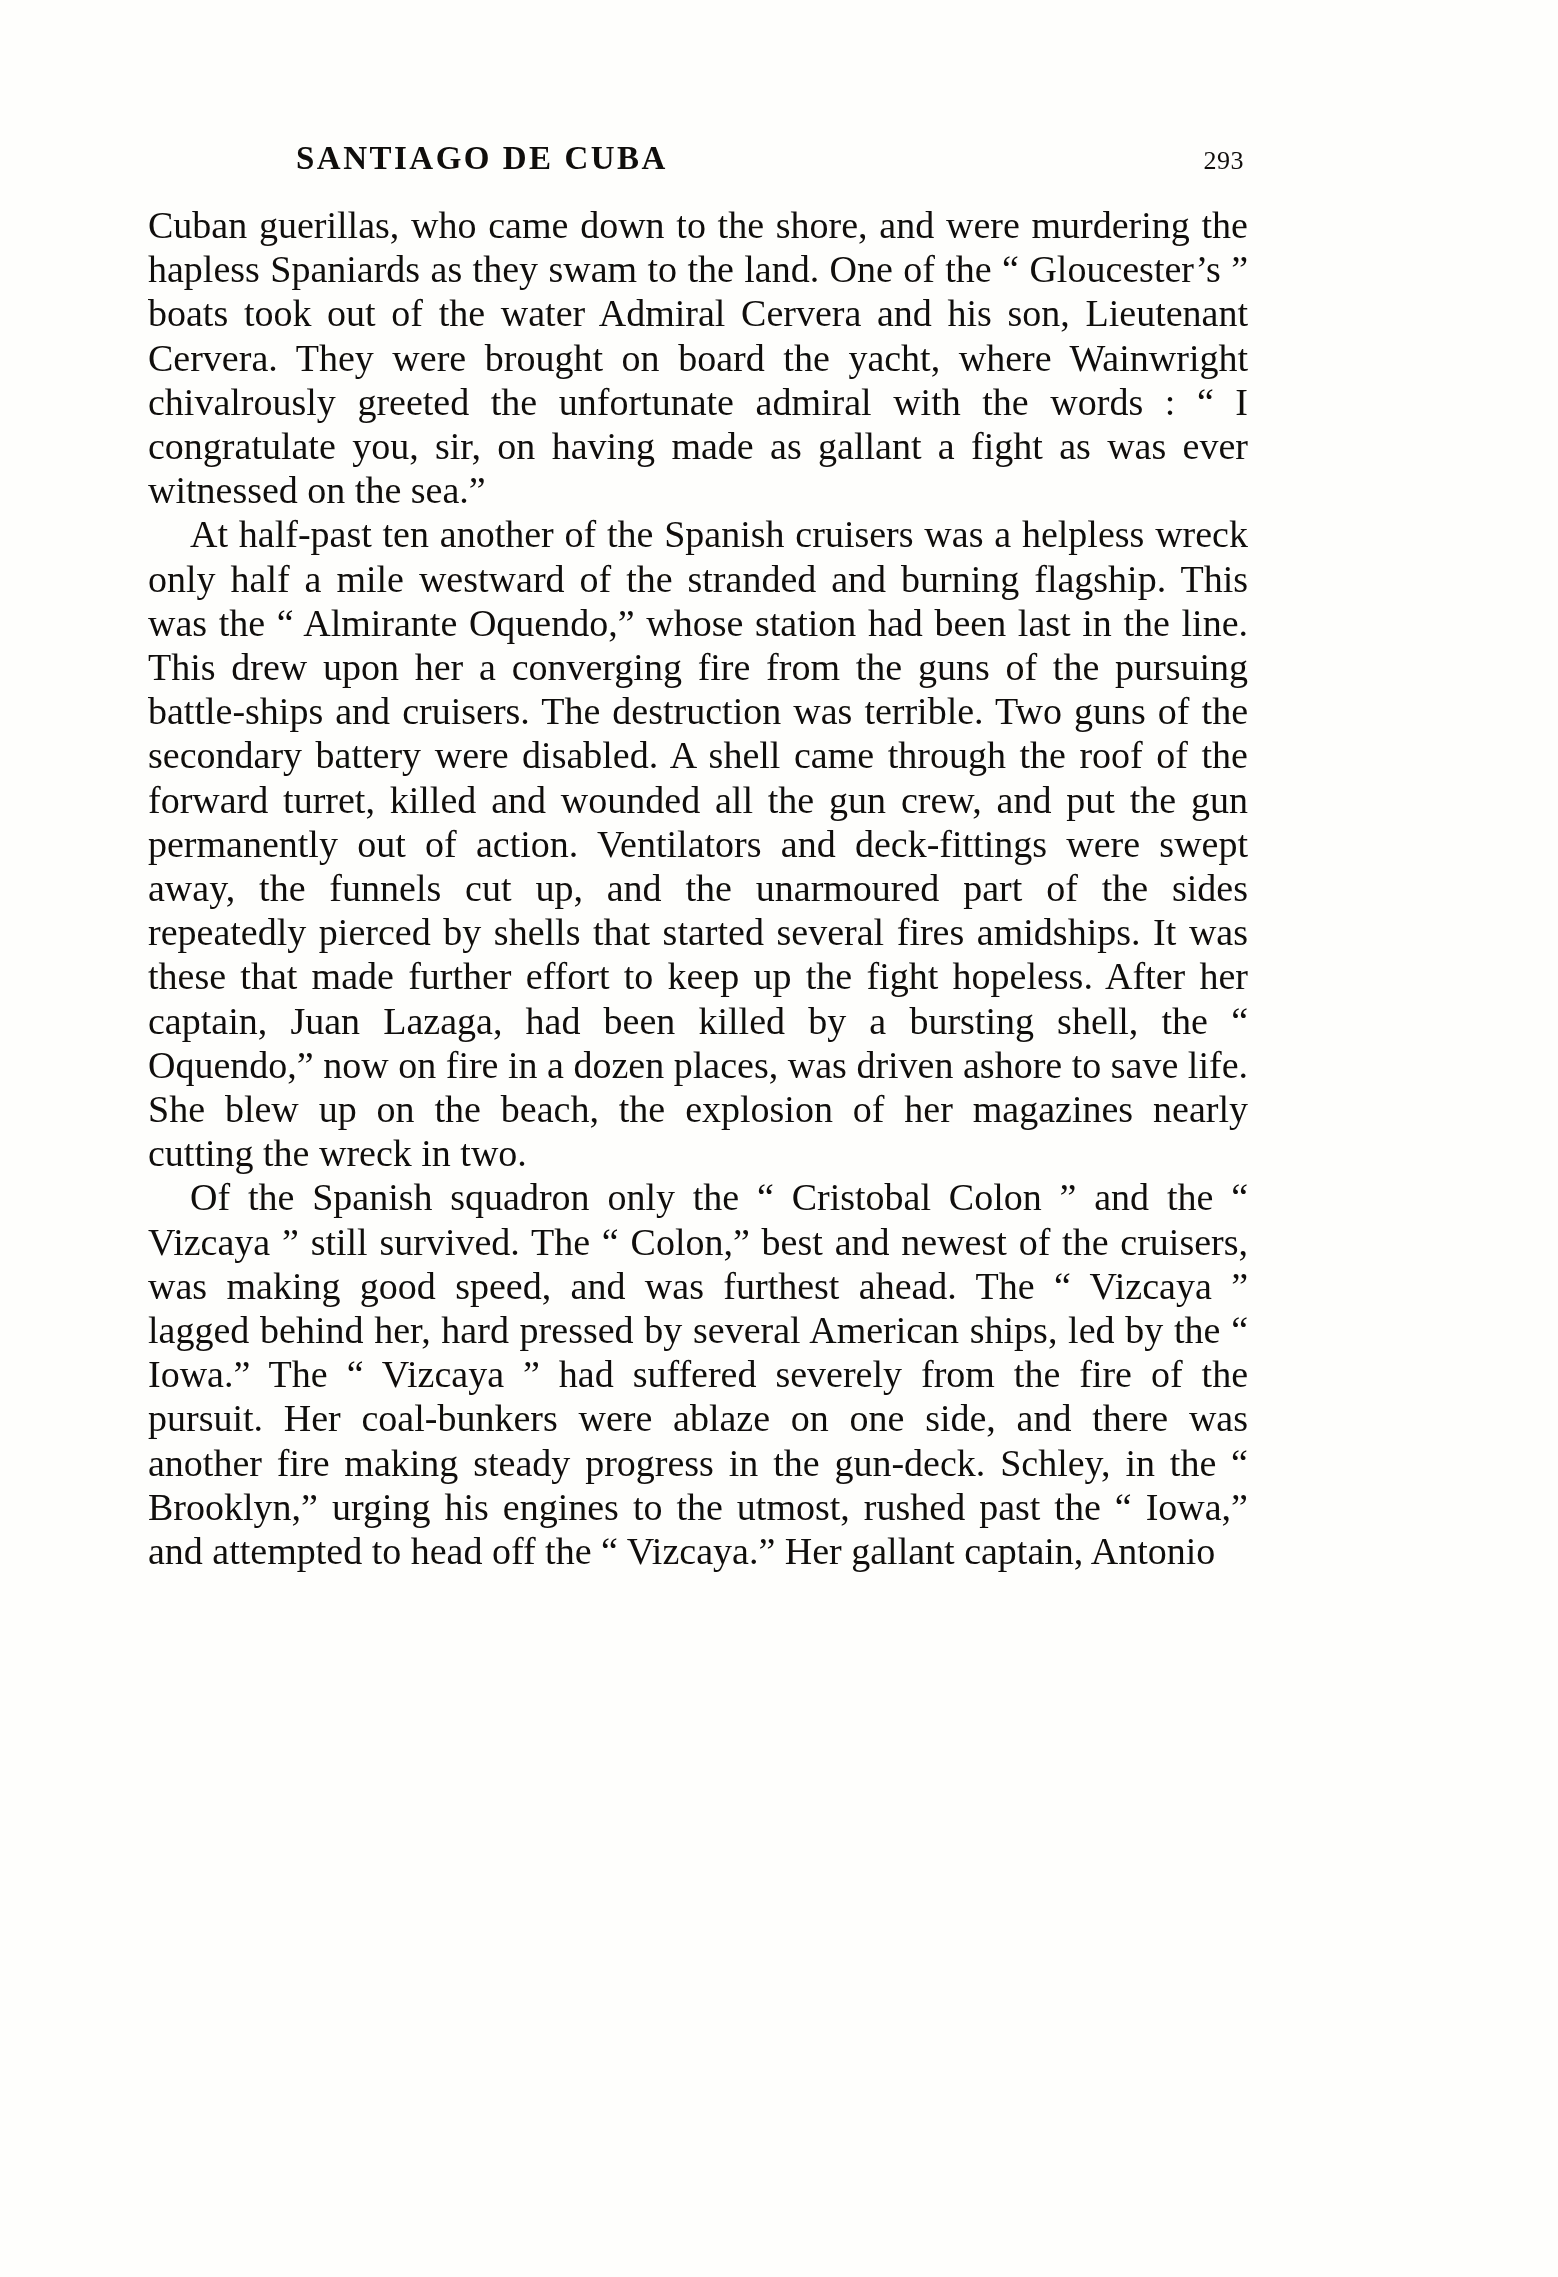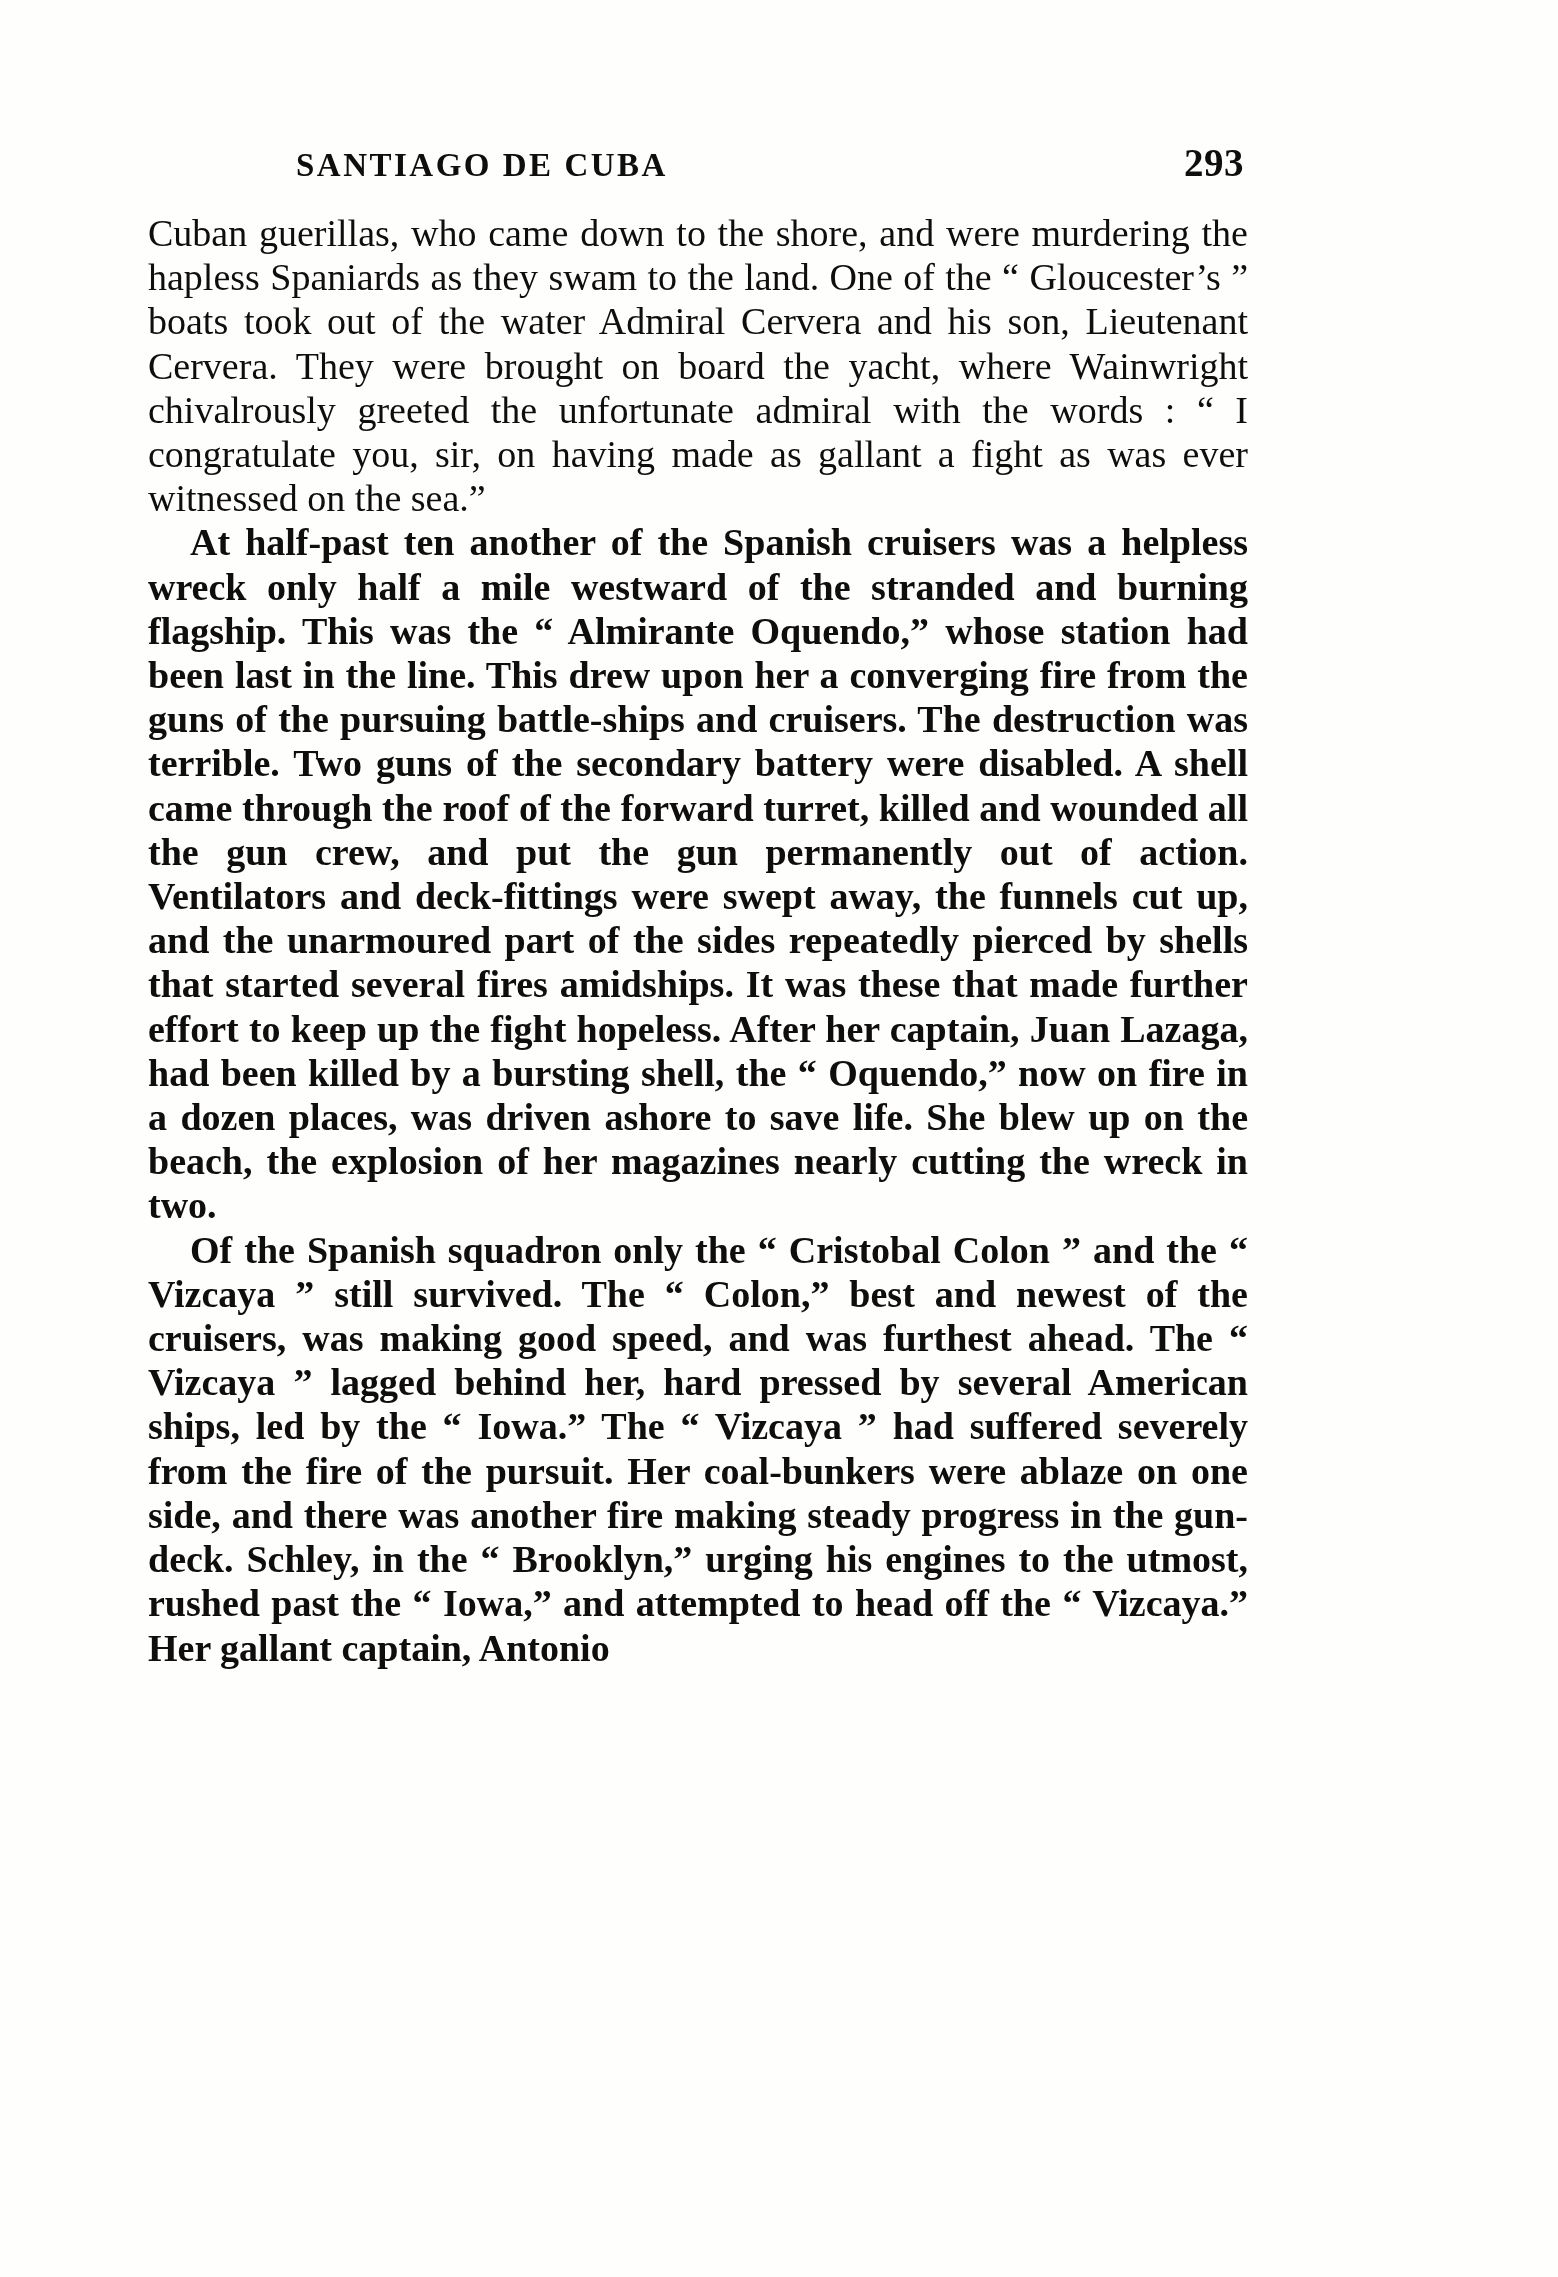--- a/index.html
+++ b/index.html
@@ -37,35 +37,34 @@
     padding: 0 4px 0 148px;
   }
   .running-head .head-title {
     font-family: "Liberation Serif", serif;
     font-weight: bold;
     font-size: 33px;
     letter-spacing: 2.5px;
   }
   .running-head .page-number {
     font-family: "Liberation Serif", serif;
-    font-weight: bold;
-    font-size: 39px;
+    font-weight: normal;
+    font-size: 26px;
     letter-spacing: 0.5px;
   }
   .body-text p {
     margin: 0;
     font-size: 38px;
     line-height: 44.2px;
     text-align: justify;
     text-justify: inter-word;
     hyphens: none;
   }
   .body-text p.indent {
     text-indent: 42px;
-    font-weight: bold;
   }
   .body-text p + p {
     margin-top: 0;
   }
 </style>
 </head>
 <body>
 
 <div class="page">
   <div class="content">

